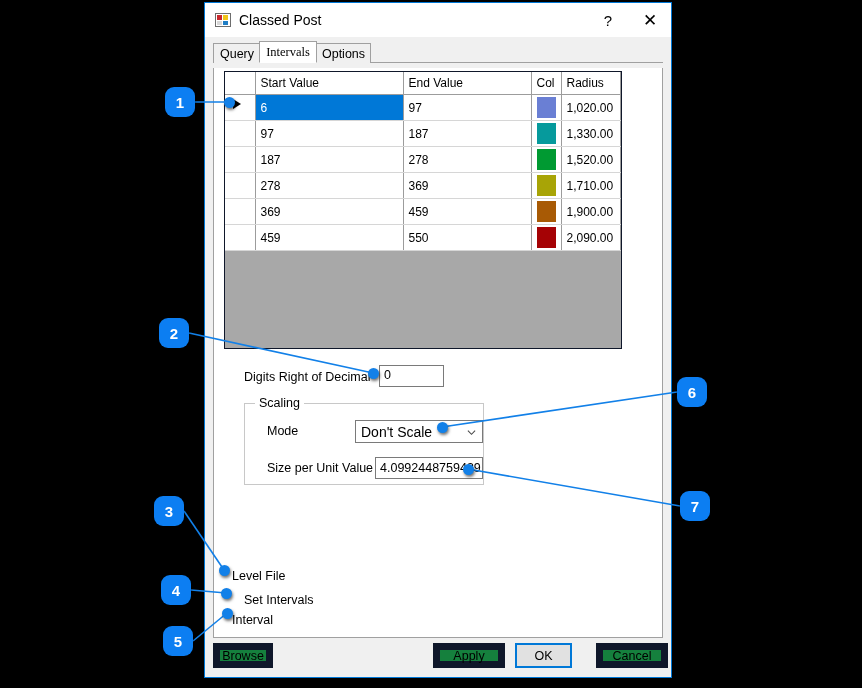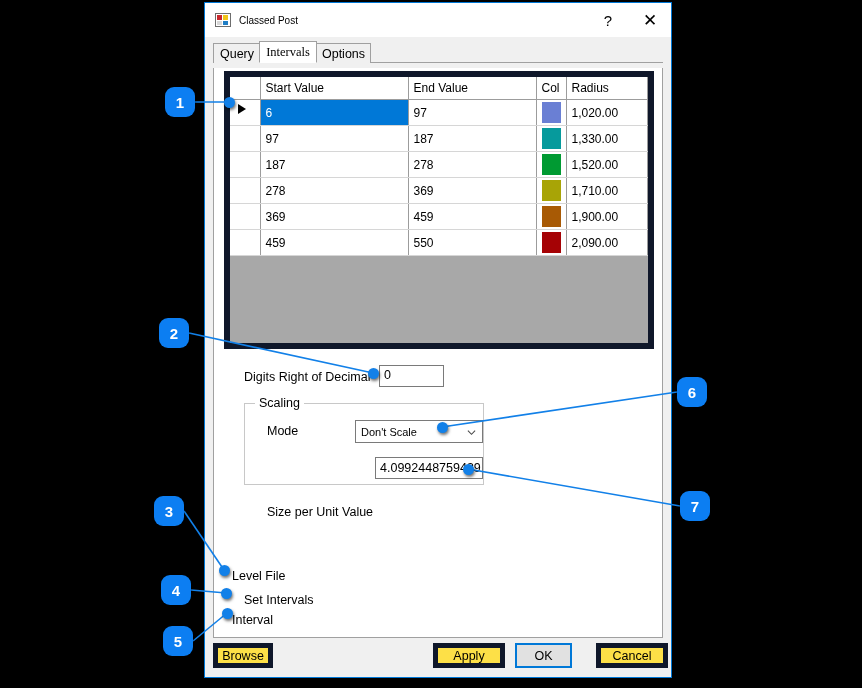--- a/index.html
+++ b/index.html
@@ -44,21 +44,21 @@
   }
   .win-icon{
     width:16px;height:14px;margin-left:10px;margin-right:8px;
     position:relative;display:inline-block;
   }
   .win-icon .fr{position:absolute;left:0;top:0;width:16px;height:14px;background:#fff;border:1px solid #6d6d6d;box-sizing:border-box;}
   .win-icon .sqr{position:absolute;left:2px;top:2px;width:5px;height:5px;background:#c9282d;}
   .win-icon .sqy{position:absolute;left:8px;top:2px;width:5px;height:5px;background:#f0c419;}
   .win-icon .sqb{position:absolute;left:8px;top:8px;width:5px;height:4px;background:#1f7dc4;}
   .win-icon .sqw{position:absolute;left:2px;top:8px;width:5px;height:4px;background:#d7d7d7;}
-  .title-text{font-size:10px;color:#000;font-family:"Liberation Sans", sans-serif;}
+  .title-text{font-size:14px;color:#000;font-family:"Liberation Sans", sans-serif;}
   .tb-btn{
     position:absolute;top:0;height:34px;width:42px;
     display:flex;align-items:center;justify-content:center;
     font-size:15px;color:#000;cursor:default;
   }
   .tb-help{right:42px;}
   .tb-close{right:0;font-size:17px;}
 
   
   .tabstrip{
@@ -76,22 +76,22 @@
   .tab-line{position:absolute;left:0;top:21px;width:450px;height:1px;background:#a0a0a0;}
 
   .page{
     position:absolute;left:8px;top:65px;width:450px;height:570px;
     background:#ffffff;border:1px solid #a0a0a0;box-sizing:border-box;
     border-top:none;
   }
 
   
   .grid{
-    position:absolute;left:10px;top:3px;width:430px;height:278px;
-    border:6px solid #0f172a;box-sizing:border-box;background:#a8a8a8;
+    position:absolute;left:10px;top:3px;width:398px;height:278px;
+    border:1px solid #0f172a;box-sizing:border-box;background:#a8a8a8;
     overflow:hidden;
   }
   table.dg{border-collapse:collapse;width:100%;table-layout:fixed;background:#fff;}
   table.dg th{
     background:#ffffff;border-right:1px solid #9c9c9c;border-bottom:1px solid #9c9c9c;
     font-weight:normal;font-size:12px;text-align:left;padding:3px 5px;height:16px;
     color:#000;
   }
   table.dg td{
     border-right:1px solid #9c9c9c;border-bottom:1px solid #d6d6d6;
@@ -127,38 +127,38 @@
     position:absolute;left:30px;top:335px;width:240px;height:82px;
     border:1px solid #c8c8c8;box-sizing:border-box;
   }
   .group-title{
     position:absolute;left:10px;top:-8px;background:#fff;padding:0 4px;font-size:12.5px;
   }
   .gb-label{position:absolute;font-size:12.5px;}
   .combo{
     position:absolute;border:1px solid #7a7a7a;background:#fff;box-sizing:border-box;
     height:23px;display:flex;align-items:center;
-    font-size:11px;padding-left:5px;color:#000;
+    font-size:14px;padding-left:5px;color:#000;
   }
   .combo .chev{
     position:absolute;right:6px;top:7px;width:9px;height:9px;
   }
   .sput{
     position:absolute;border:1px solid #7a7a7a;background:#fff;box-sizing:border-box;
     height:22px;line-height:20px;font-size:12.5px;padding-left:4px;color:#000;
   }
 
   
   .plabel{position:absolute;font-size:12.5px;color:#000;}
 
   
   .footer{position:absolute;left:0;top:636px;width:466px;height:38px;}
   .btn{
     position:absolute;top:4px;height:25px;
-    background:#fde047;border:5px solid #0f172a;box-sizing:border-box;
+    background:#15803d;border:7px solid #0f172a;box-sizing:border-box;
     font-size:12.5px;color:#000;
     display:flex;align-items:center;justify-content:center;
     font-family:"Liberation Sans", sans-serif;
   }
   .btn.default{border:2px solid #0078d7;background:#e1e1e1;}
 </style>
 </head>
 <body>
 
 <div id="dialog">
@@ -273,21 +273,21 @@
       <span class="group-title">Scaling</span>
 
       <span class="gb-label" style="left:22px;top:20px;">Mode</span>
       <div class="combo" style="left:110px;top:16px;width:128px;">
         <span>Don't Scale</span>
         <svg class="chev" viewBox="0 0 10 10">
           <path d="M1 3 L5 7 L9 3" fill="none" stroke="#4a4a4a" stroke-width="1.2"></path>
         </svg>
       </div>
 
-      <span class="gb-label" style="left:22px;top:57px;margin-top:44px;">Size per Unit Value</span>
+      <span class="gb-label" style="left:22px;top:57px;">Size per Unit Value</span>
       <div class="sput" style="left:130px;top:53px;width:108px;">4.0992448759439</div>
     </div>
 
     <span class="plabel" style="left:18px;top:501px;">Level File</span>
     <span class="plabel" style="left:18px;top:525px;margin-left:12px;">Set Intervals</span>
     <span class="plabel" style="left:18px;top:545px;">Interval</span>
   </div>
 
   <div class="footer">
     <div class="btn" style="left:8px;width:60px;">Browse</div>

